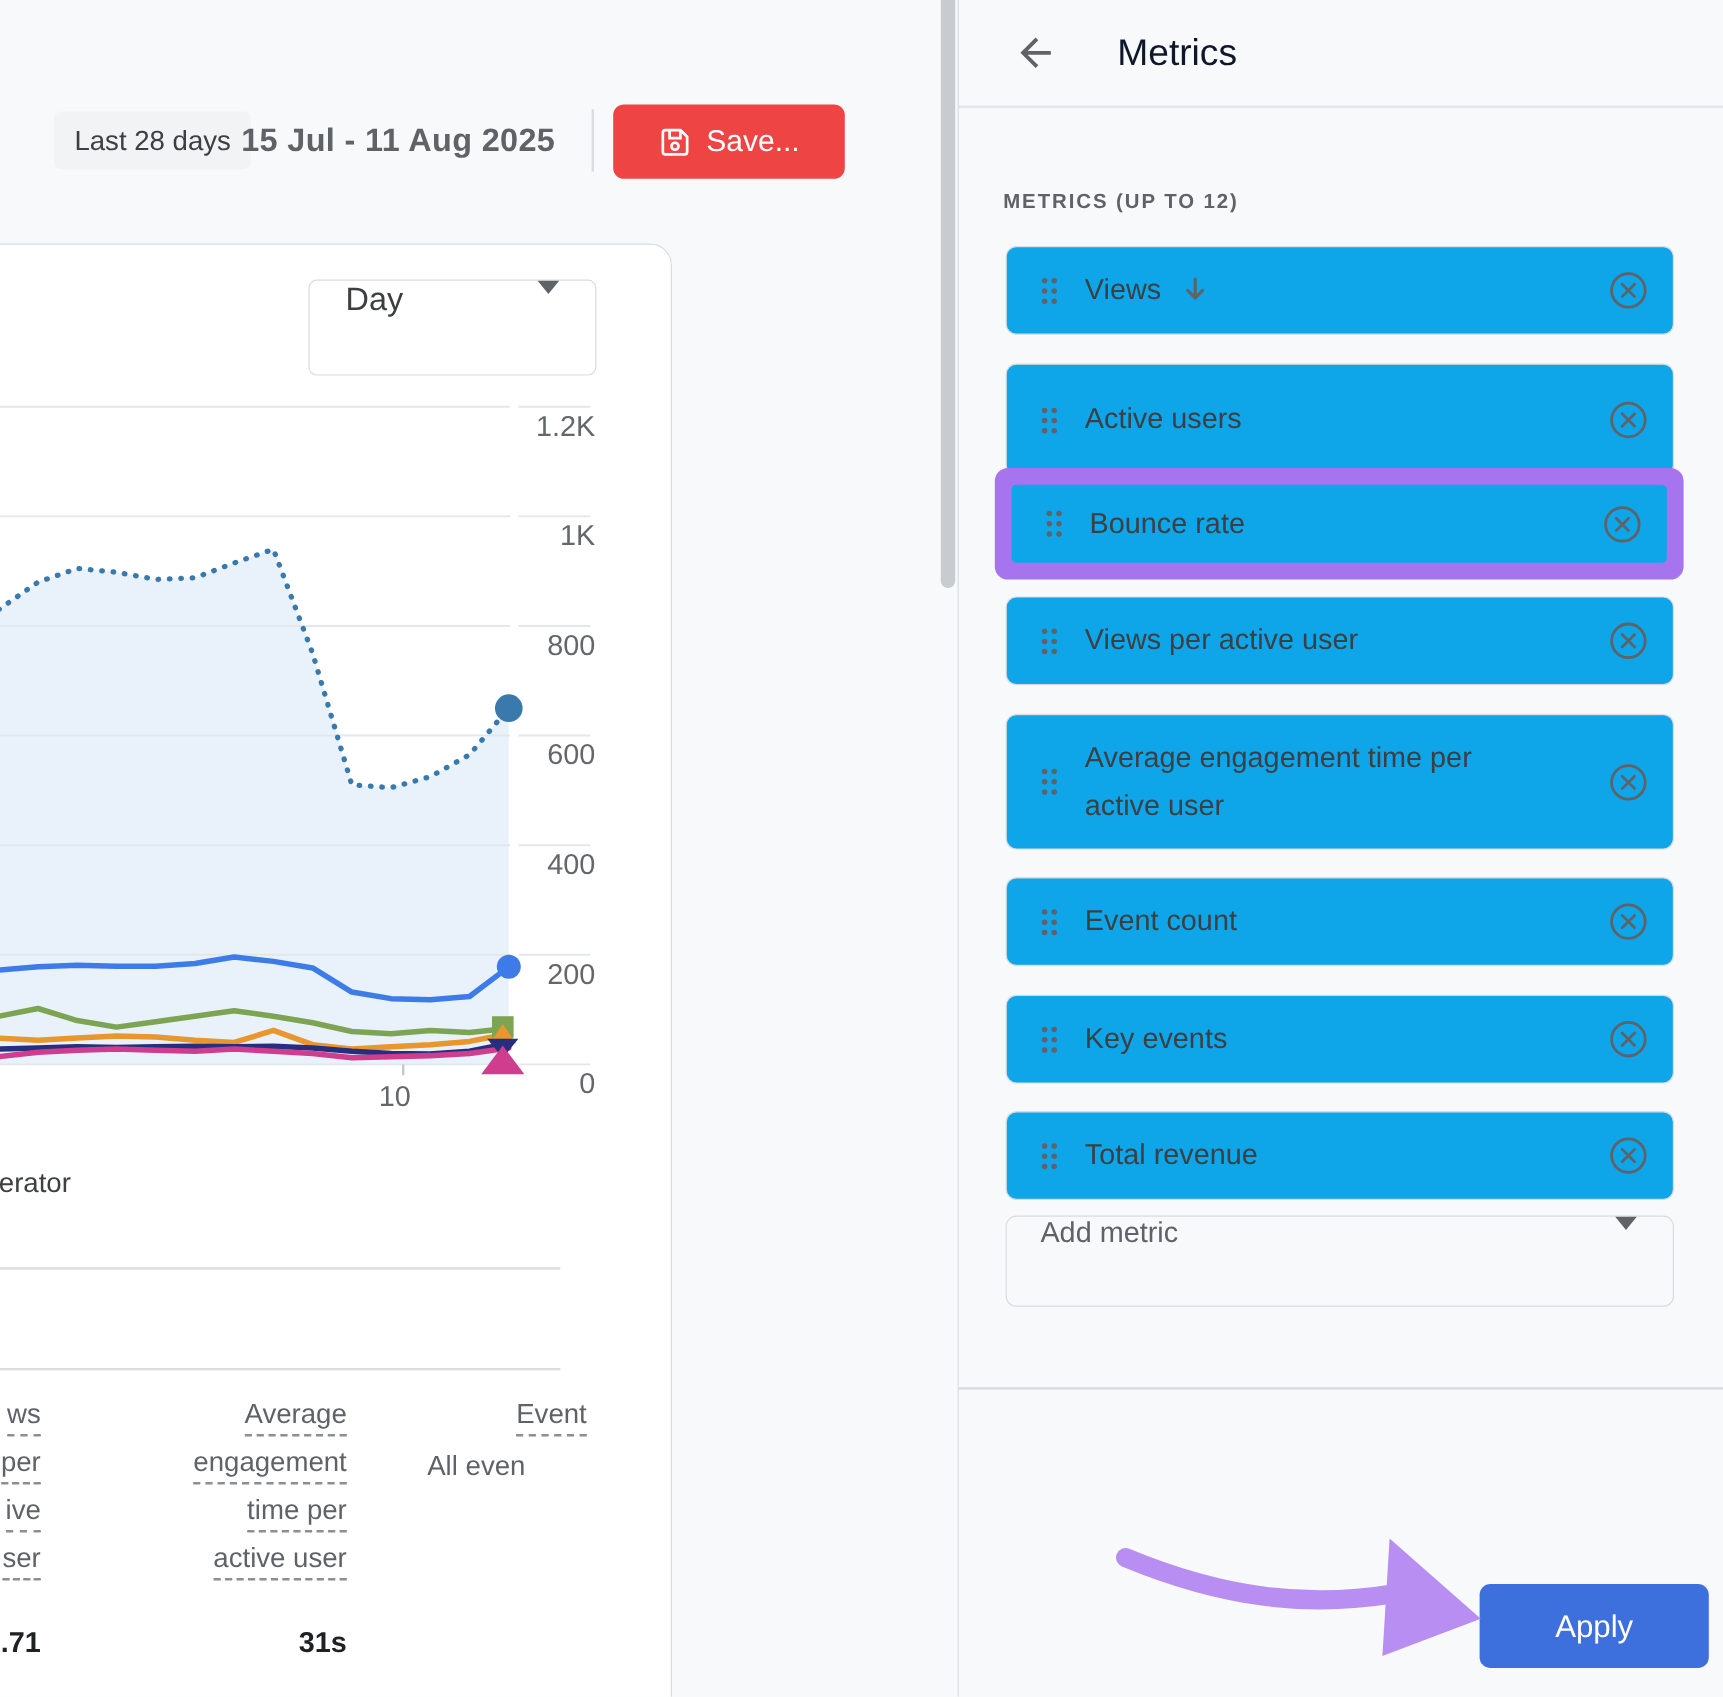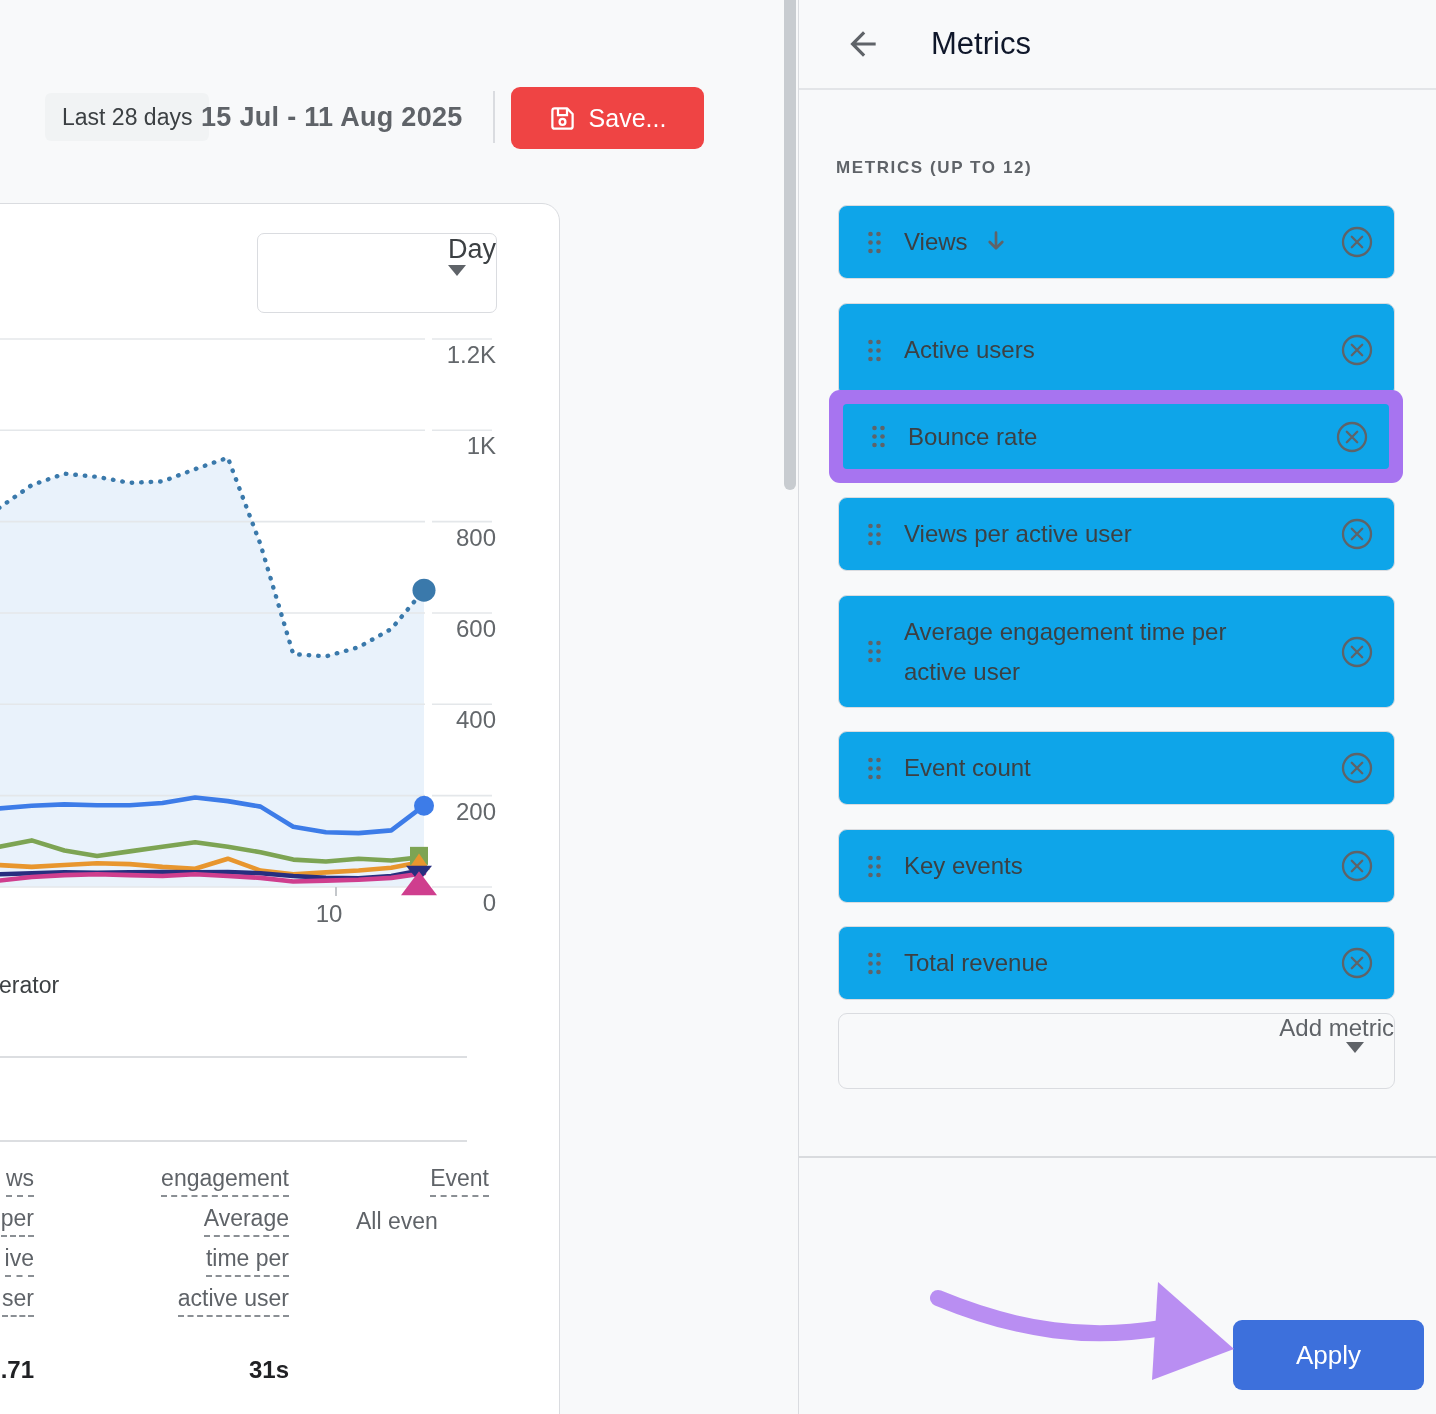--- a/index.html
+++ b/index.html
@@ -16,21 +16,21 @@
   .daterange{left:201px;top:93px;height:48px;display:flex;align-items:center;
     font-size:27px;font-weight:bold;color:#5f6368;letter-spacing:.3px;}
   .vdiv{left:493px;top:91px;width:2px;height:52px;background:#dadce0;}
   .save-btn{left:511px;top:87px;width:193px;height:62px;background:#ef4444;border-radius:9px;
     color:#fff;font-size:25px;display:flex;align-items:center;justify-content:center;gap:13px;cursor:pointer;}
 
   
   .chart-card{left:-2px;top:203px;width:560px;height:1300px;background:#fff;
     border:1px solid #dadce0;border-radius:0 18px 0 0;}
   .day-select{left:258px;top:29px;width:238px;height:78px;border:1px solid #dadce0;border-radius:7px;
-    background:#fff;display:flex;align-items:flex-end;cursor:pointer;flex-direction:column;}
+    background:#fff;display:flex;align-items:flex-start;cursor:pointer;}
   .day-select .lbl{margin-left:30px;font-size:27px;color:#3c4043;}
   .caret{width:0;height:0;border-left:9px solid transparent;border-right:9px solid transparent;
     border-top:11px solid #5f6368;margin-left:auto;margin-right:30px;}
   #chart-box{left:0;top:120px;width:558px;height:640px;}
   svg text{font-family:"Liberation Sans",sans-serif;}
 
   .trunc-label{left:0;top:768px;font-size:23px;color:#3c4043;}
   .hdiv1{left:0;top:852px;width:468px;height:2px;background:#dcdee1;}
   .hdiv2{left:0;top:936px;width:468px;height:2px;background:#dcdee1;}
 
@@ -62,21 +62,21 @@
     border-radius:9px;display:flex;align-items:center;box-sizing:border-box;}
   .metric-card .handle{margin-left:27px;display:flex;cursor:grab;}
   .metric-card .mlabel{margin-left:21px;font-size:24px;color:#3c4043;line-height:1.65;}
   .metric-card .mlabel.wrap{max-width:360px;}
   .metric-card .sorticon{margin-left:14px;display:flex;}
   .metric-card .close{margin-left:auto;margin-right:19px;display:flex;cursor:pointer;}
   .hl-wrap{position:absolute;left:30px;width:574px;background:#a774f0;border-radius:11px;box-sizing:border-box;padding:14px;}
   .hl-wrap .metric-card{position:relative;left:0;width:546px;height:65px;border:none;border-radius:4px;}
 
   .add-metric{left:39px;top:1013px;width:557px;height:76px;border:1px solid #dadce0;border-radius:9px;
-    display:flex;align-items:flex-end;box-sizing:border-box;cursor:pointer;flex-direction:column;}
+    display:flex;align-items:flex-start;box-sizing:border-box;cursor:pointer;}
   .add-metric .mlabel{margin-left:28px;font-size:24px;color:#5f6368;}
 
   .footer-div{left:0;top:1156px;width:638px;height:2px;background:#d9dbde;}
   .apply-btn{left:434px;top:1320px;width:191px;height:70px;background:#3d70dc;border-radius:9px;
     color:#fff;font-size:26px;display:flex;align-items:center;justify-content:center;cursor:pointer;}
 </style>
 </head>
 <body>
 
 <div class="abs badge">Last 28 days</div>
@@ -144,22 +144,22 @@
 
   <div class="abs hdiv2"></div>
 
   <div class="abs hcol" id="hcol1" style="left:-130px;top:962px;width:165px;">
       <div class="hline"><span>ws</span></div>
       <div class="hline"><span>per</span></div>
       <div class="hline"><span>ive</span></div>
       <div class="hline"><span>ser</span></div>
     </div>
   <div class="abs hcol" id="hcol2" style="left:55px;top:962px;width:235px;">
+      <div class="hline"><span>Average</span></div>
       <div class="hline"><span>engagement</span></div>
-      <div class="hline"><span>Average</span></div>
       <div class="hline"><span>time per</span></div>
       <div class="hline"><span>active user</span></div>
     </div>
   <div class="abs hcol" style="left:355px;top:962px;width:135px;">
     <div class="hline"><span>Event</span></div>
   </div>
   <div class="abs hsub" style="left:357px;top:1004px;width:110px;">All even</div>
 
   <div class="abs tval" style="left:-130px;top:1152px;width:165px;">.71</div>
   <div class="abs tval" style="left:55px;top:1152px;width:235px;">31s</div>

